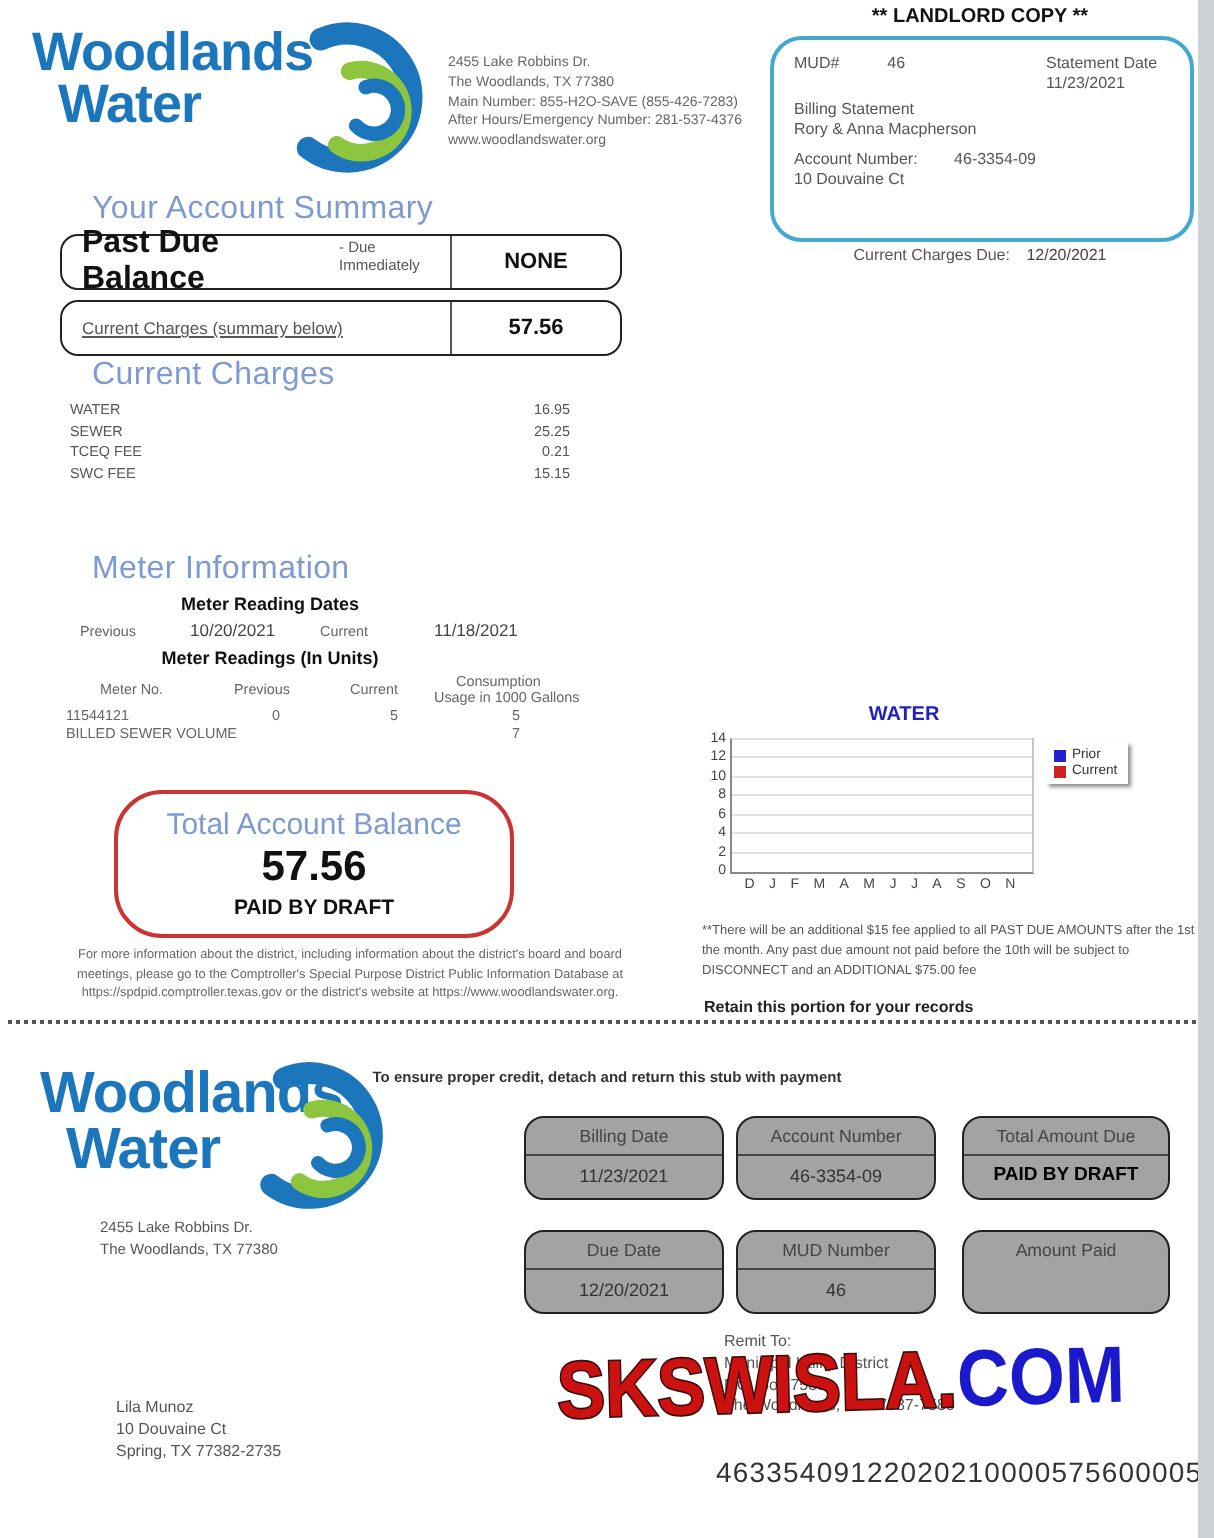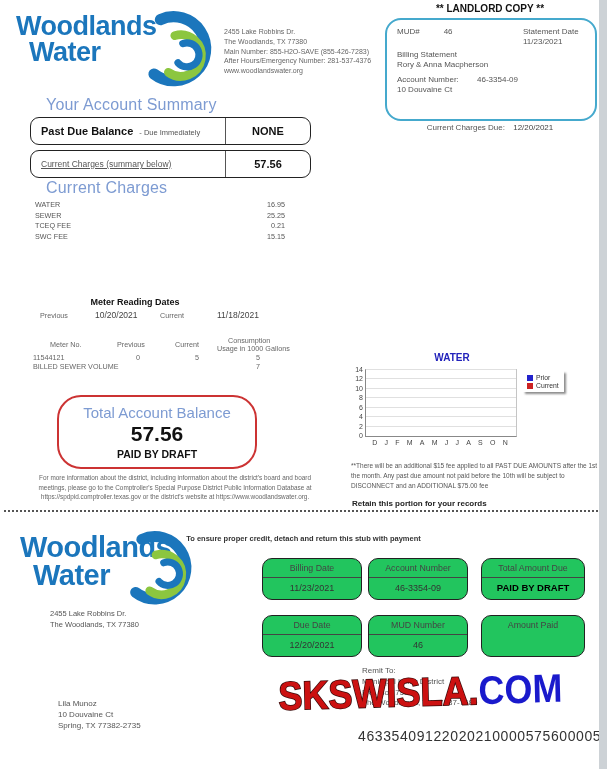--- a/index.html
+++ b/index.html
@@ -21,21 +21,21 @@
   .mt3{margin-top:3px;} .mt5{margin-top:5px;}
   .charges-due{font-size:8px;width:210px;text-align:center;color:#555;}
   .charges-due b{font-weight:normal;color:#444;margin-left:6px;}
   
   .h-blue{color:#7d9bd2;font-size:16px;letter-spacing:0.2px;}
   
   .sum-box{width:279px;height:26px;border:1.5px solid #222;border-radius:9px;display:flex;align-items:center;background:#fff;}
   .sum-left{flex:0 0 184px;padding-left:10px;display:flex;align-items:baseline;}
   .sum-divider{width:0;height:100%;border-left:1px solid #555;}
   .sum-right{flex:1;text-align:center;font-weight:bold;font-size:11px;color:#111;}
-  .pd-label{font-weight:bold;font-size:11px;color:#111;}
+  .pd-label{font-weight:bold;font-size:16px;color:#111;}
   .pd-note{font-size:7.5px;color:#555;margin-left:6px;}
   .cc-label{font-size:8.5px;color:#555;text-decoration:underline;}
   
   .charge-list{width:250px;font-size:7.2px;color:#555;}
   .charge-row{display:flex;justify-content:space-between;line-height:1.1;margin-bottom:2.6px;}
   
   .m-center{width:210px;text-align:center;font-weight:bold;font-size:9px;color:#111;}
   .m-sm{font-size:7.2px;color:#666;}
   .m-val{font-size:8.5px;color:#444;}
   
@@ -60,21 +60,21 @@
                 padding:2px 5px 3px 4px;font-size:6.8px;color:#333;}
   .lgrow{display:flex;align-items:center;margin-top:1px;}
   .swatch{display:inline-block;width:6px;height:6px;margin-right:3px;}
   .fee-note{width:258px;font-size:6.5px;color:#555;line-height:1.5;}
   .retain-note{font-size:8px;font-weight:bold;color:#222;}
   
   .dotted{border-top:2px dotted #555;height:0;}
   .detach-note{width:607px;text-align:center;font-size:7.5px;font-weight:bold;color:#333;}
   
   .stub-address{font-size:7.5px;color:#555;line-height:1.45;}
-  .stub-box{position:absolute;width:98px;height:40px;border:1.5px solid #222;border-radius:10px;background:#22c55e;overflow:hidden;}
+  .stub-box{position:absolute;width:98px;height:40px;border:1.5px solid #222;border-radius:10px;background:#a3a3a3;overflow:hidden;}
   .stub-label{height:18px;display:flex;align-items:center;justify-content:center;font-size:8.8px;color:#444;}
   .stub-div{border-top:1px solid #444;}
   .stub-value{height:19px;display:flex;align-items:center;justify-content:center;font-size:9px;color:#333;}
   .bold-value{font-weight:bold;color:#000;font-size:9.5px;}
   .remit{font-size:8px;color:#555;line-height:1.35;}
   .mailing{font-size:8px;color:#555;line-height:1.4;}
   .scanline{font-size:14px;color:#333;letter-spacing:0.6px;}
   
   .watermark{font-size:40px;font-weight:bold;white-space:nowrap;
              transform:scaleX(0.9) rotate(-1.5deg);transform-origin:left top;z-index:5;}
@@ -167,28 +167,30 @@
     <div class="charge-row">
       <span>TCEQ FEE</span>
       <span>0.21</span>
     </div>
     <div class="charge-row">
       <span>SWC FEE</span>
       <span>15.15</span>
     </div>
   </div>
 
+  <div class="abs h-blue" style="left:46px;top:276px;">Meter Information</div>
 
   <div class="abs m-center" style="left:30px;top:297px;">Meter Reading Dates</div>
 
   <span class="abs m-sm" style="left:40px;top:311px;">Previous</span>
   <span class="abs m-val" style="left:95px;top:310px;">10/20/2021</span>
   <span class="abs m-sm" style="left:160px;top:311px;">Current</span>
   <span class="abs m-val" style="left:217px;top:310px;">11/18/2021</span>
 
+  <div class="abs m-center" style="left:30px;top:324px;">Meter Readings (In Units)</div>
 
   <span class="abs m-sm" style="left:50px;top:340px;">Meter No.</span>
   <span class="abs m-sm" style="left:117px;top:340px;">Previous</span>
   <span class="abs m-sm" style="left:175px;top:340px;">Current</span>
   <span class="abs m-sm" style="left:228px;top:336px;">Consumption</span>
   <span class="abs m-sm" style="left:217px;top:344px;">Usage in 1000 Gallons</span>
 
   <span class="abs m-sm" style="left:33px;top:353px;">11544121</span>
   <span class="abs m-sm" style="left:136px;top:353px;">0</span>
   <span class="abs m-sm" style="left:195px;top:353px;">5</span>

